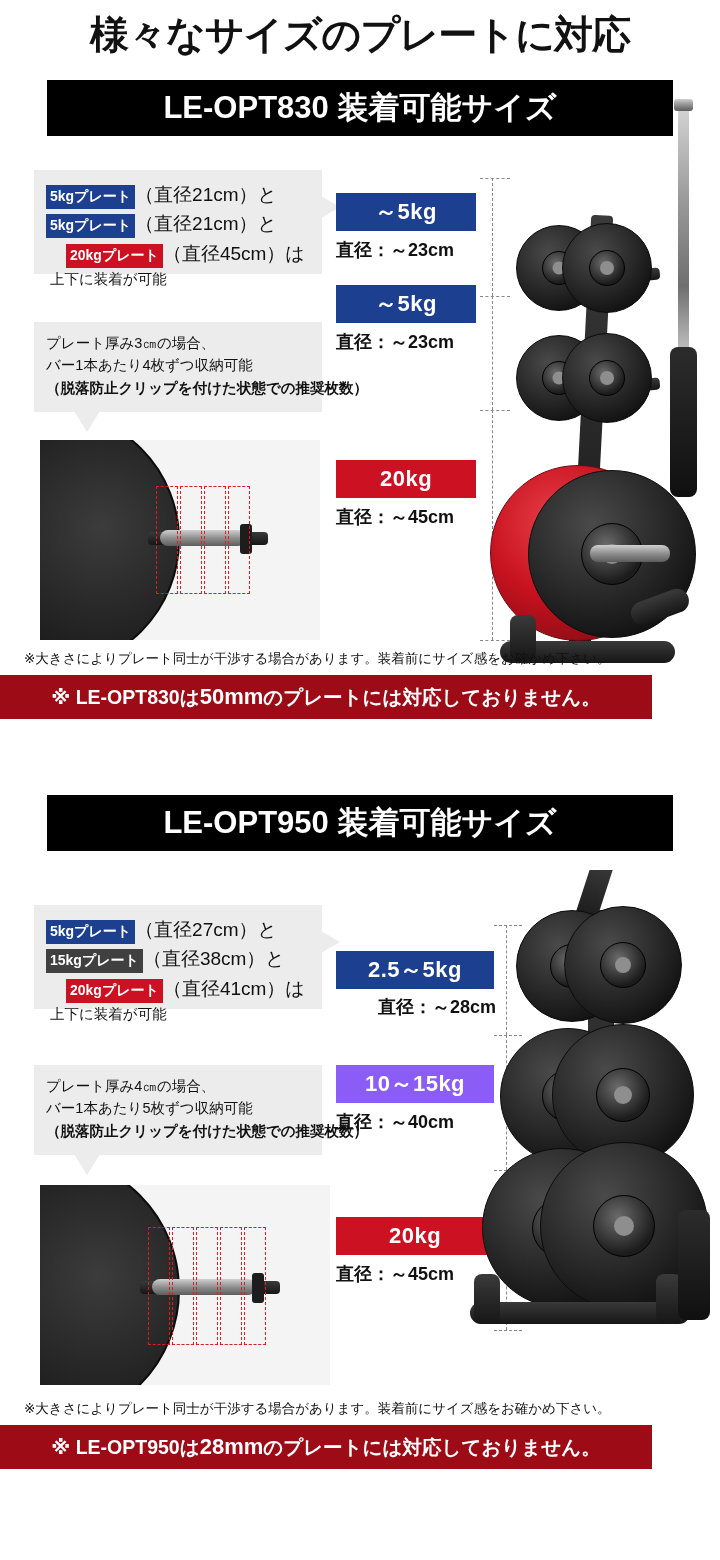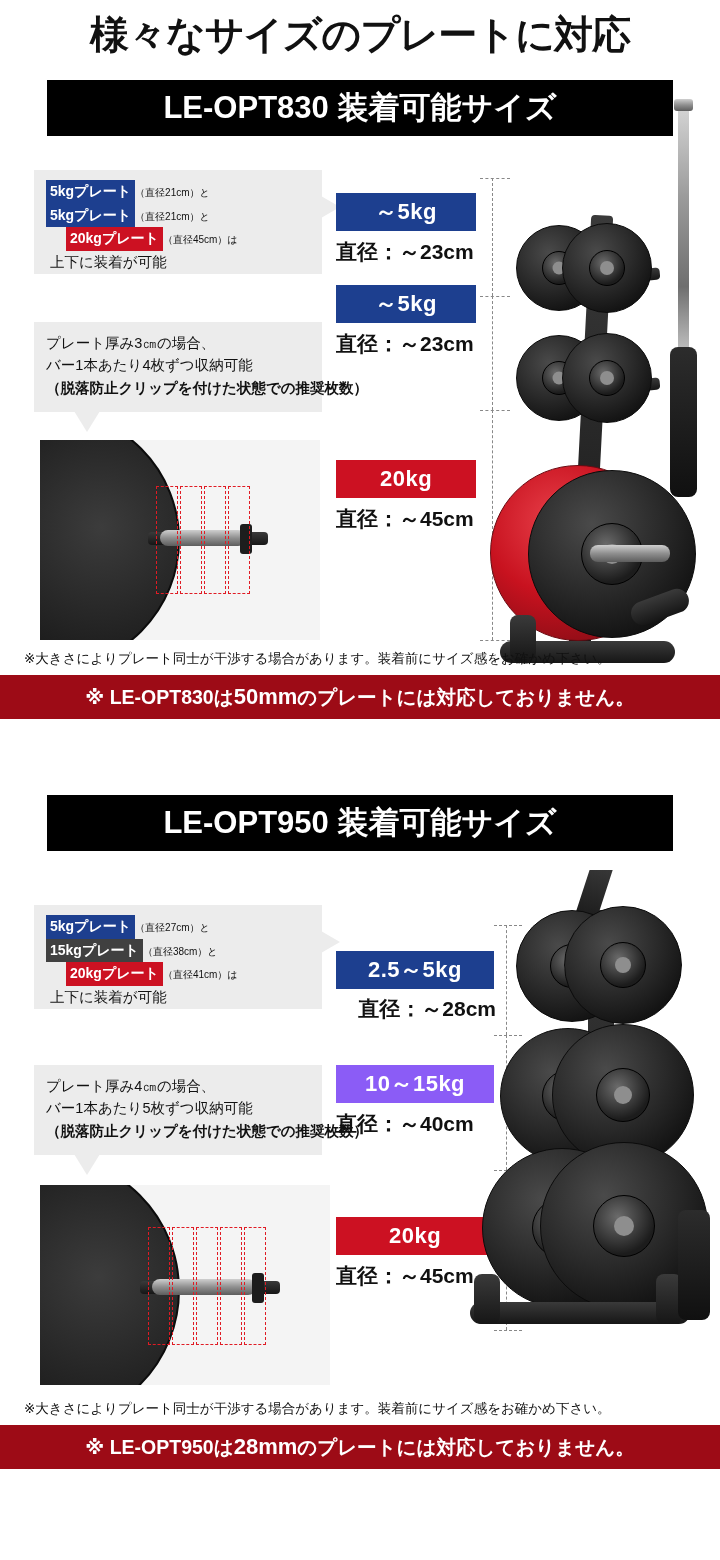--- a/index.html
+++ b/index.html
@@ -66,21 +66,21 @@
   .chip {
     display: inline-block;
     padding: 1px 4px;
     color: #ffffff;
     font-size: 14px;
     font-weight: bold;
   }
   .chip.blue  { background: #1d3f8f; }
   .chip.red   { background: #cc1122; margin-left: 20px; }
   .chip.green { background: #404040; }
-  .sub { font-size: 10px; }
+  .sub { font-size: 19px; }
   .small-note { font-size: 12.5px; font-weight: bold; }
 
   
   .callout .tail {
     position: absolute;
     width: 0; height: 0;
   }
   .tail-right {
     right: -18px; top: 26px;
     border-top: 11px solid transparent;
@@ -105,21 +105,21 @@
     font-size: 22px;
     font-weight: bold;
     letter-spacing: 0.5px;
   }
   .size-label.blue  { background: #1d3f8f; }
   .size-label.red   { background: #cc1122; }
   .size-label.green { background: #8b5cf6; }
   .size-dia {
     position: absolute;
     width: 160px;
-    font-size: 21px;
+    font-size: 18px;
     font-weight: bold;
     color: #111;
     white-space: nowrap;
   }
 
   
   .guide {
     position: absolute;
     border-top: 1px dashed #888;
     height: 0;
@@ -135,21 +135,21 @@
     position: absolute;
     left: 24px;
     width: 676px;
     font-size: 13.5px;
     color: #111;
     white-space: nowrap;
   }
   .redbar {
     position: absolute;
     left: 0;
-    width: 720px;
+    width: 652px;
     height: 44px;
     background: #9d0b16;
     color: #fff;
     font-size: 19.5px;
     font-weight: bold;
     text-align: center;
     line-height: 44px;
     white-space: nowrap;
   }
   .redbar .big { font-size: 22px; }

